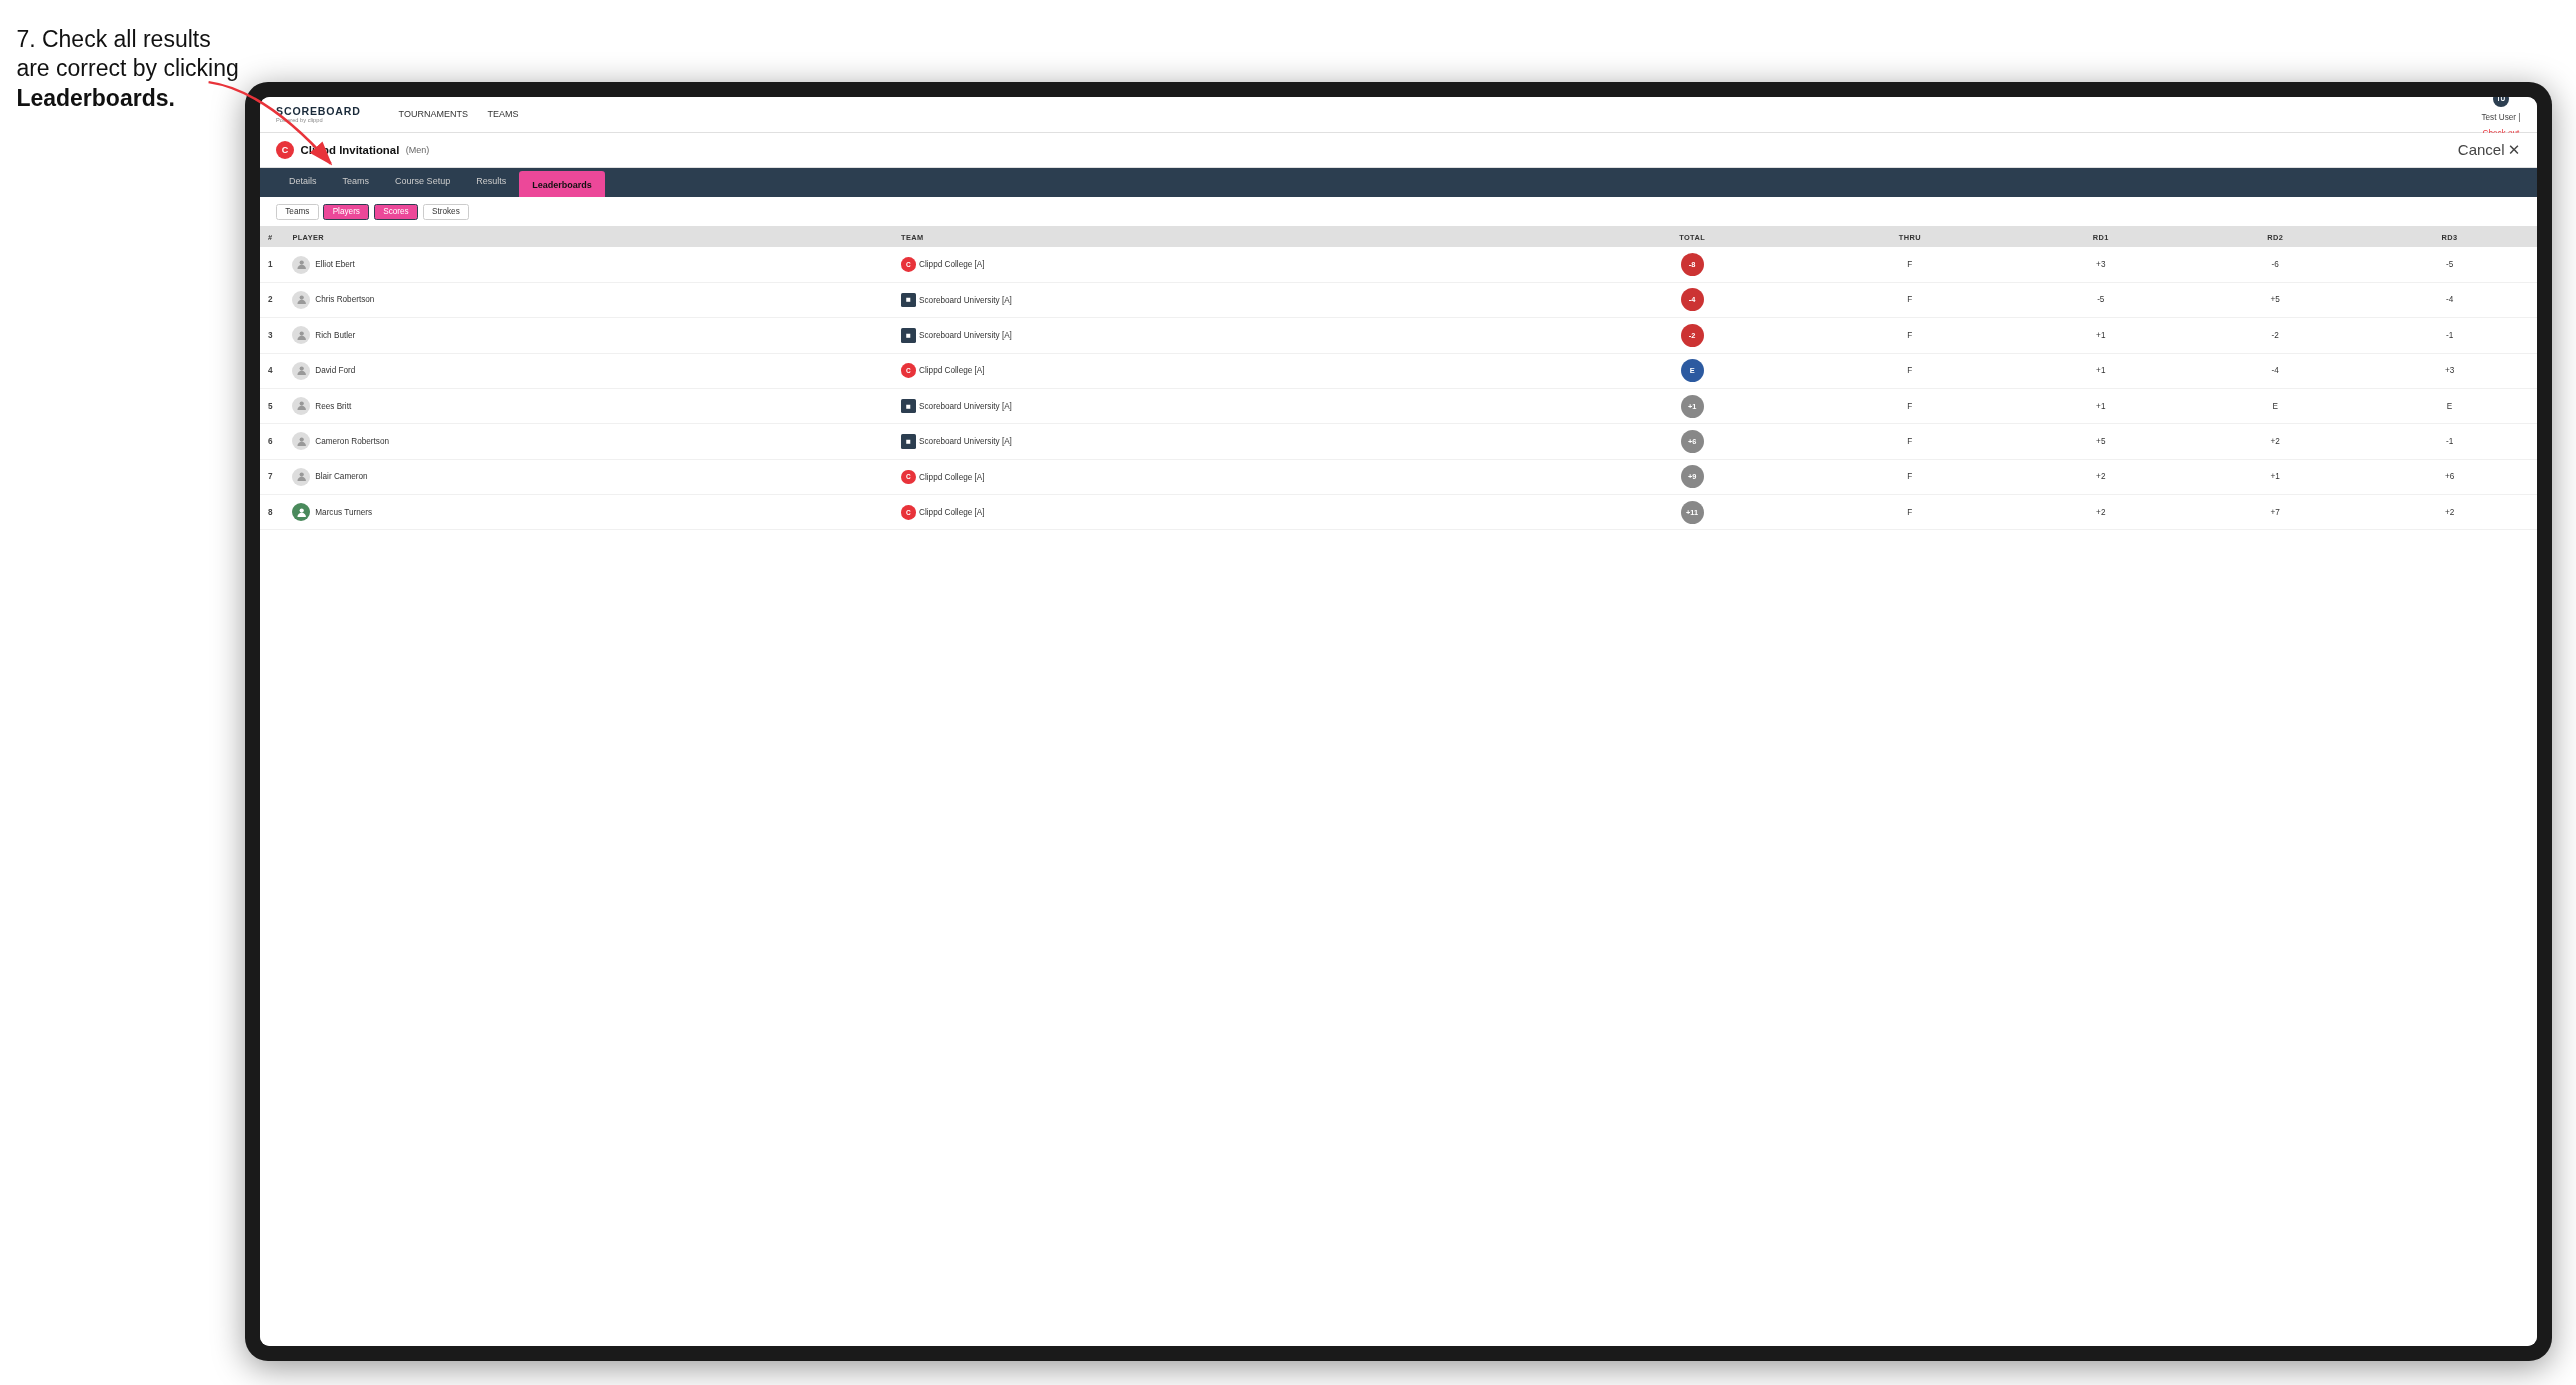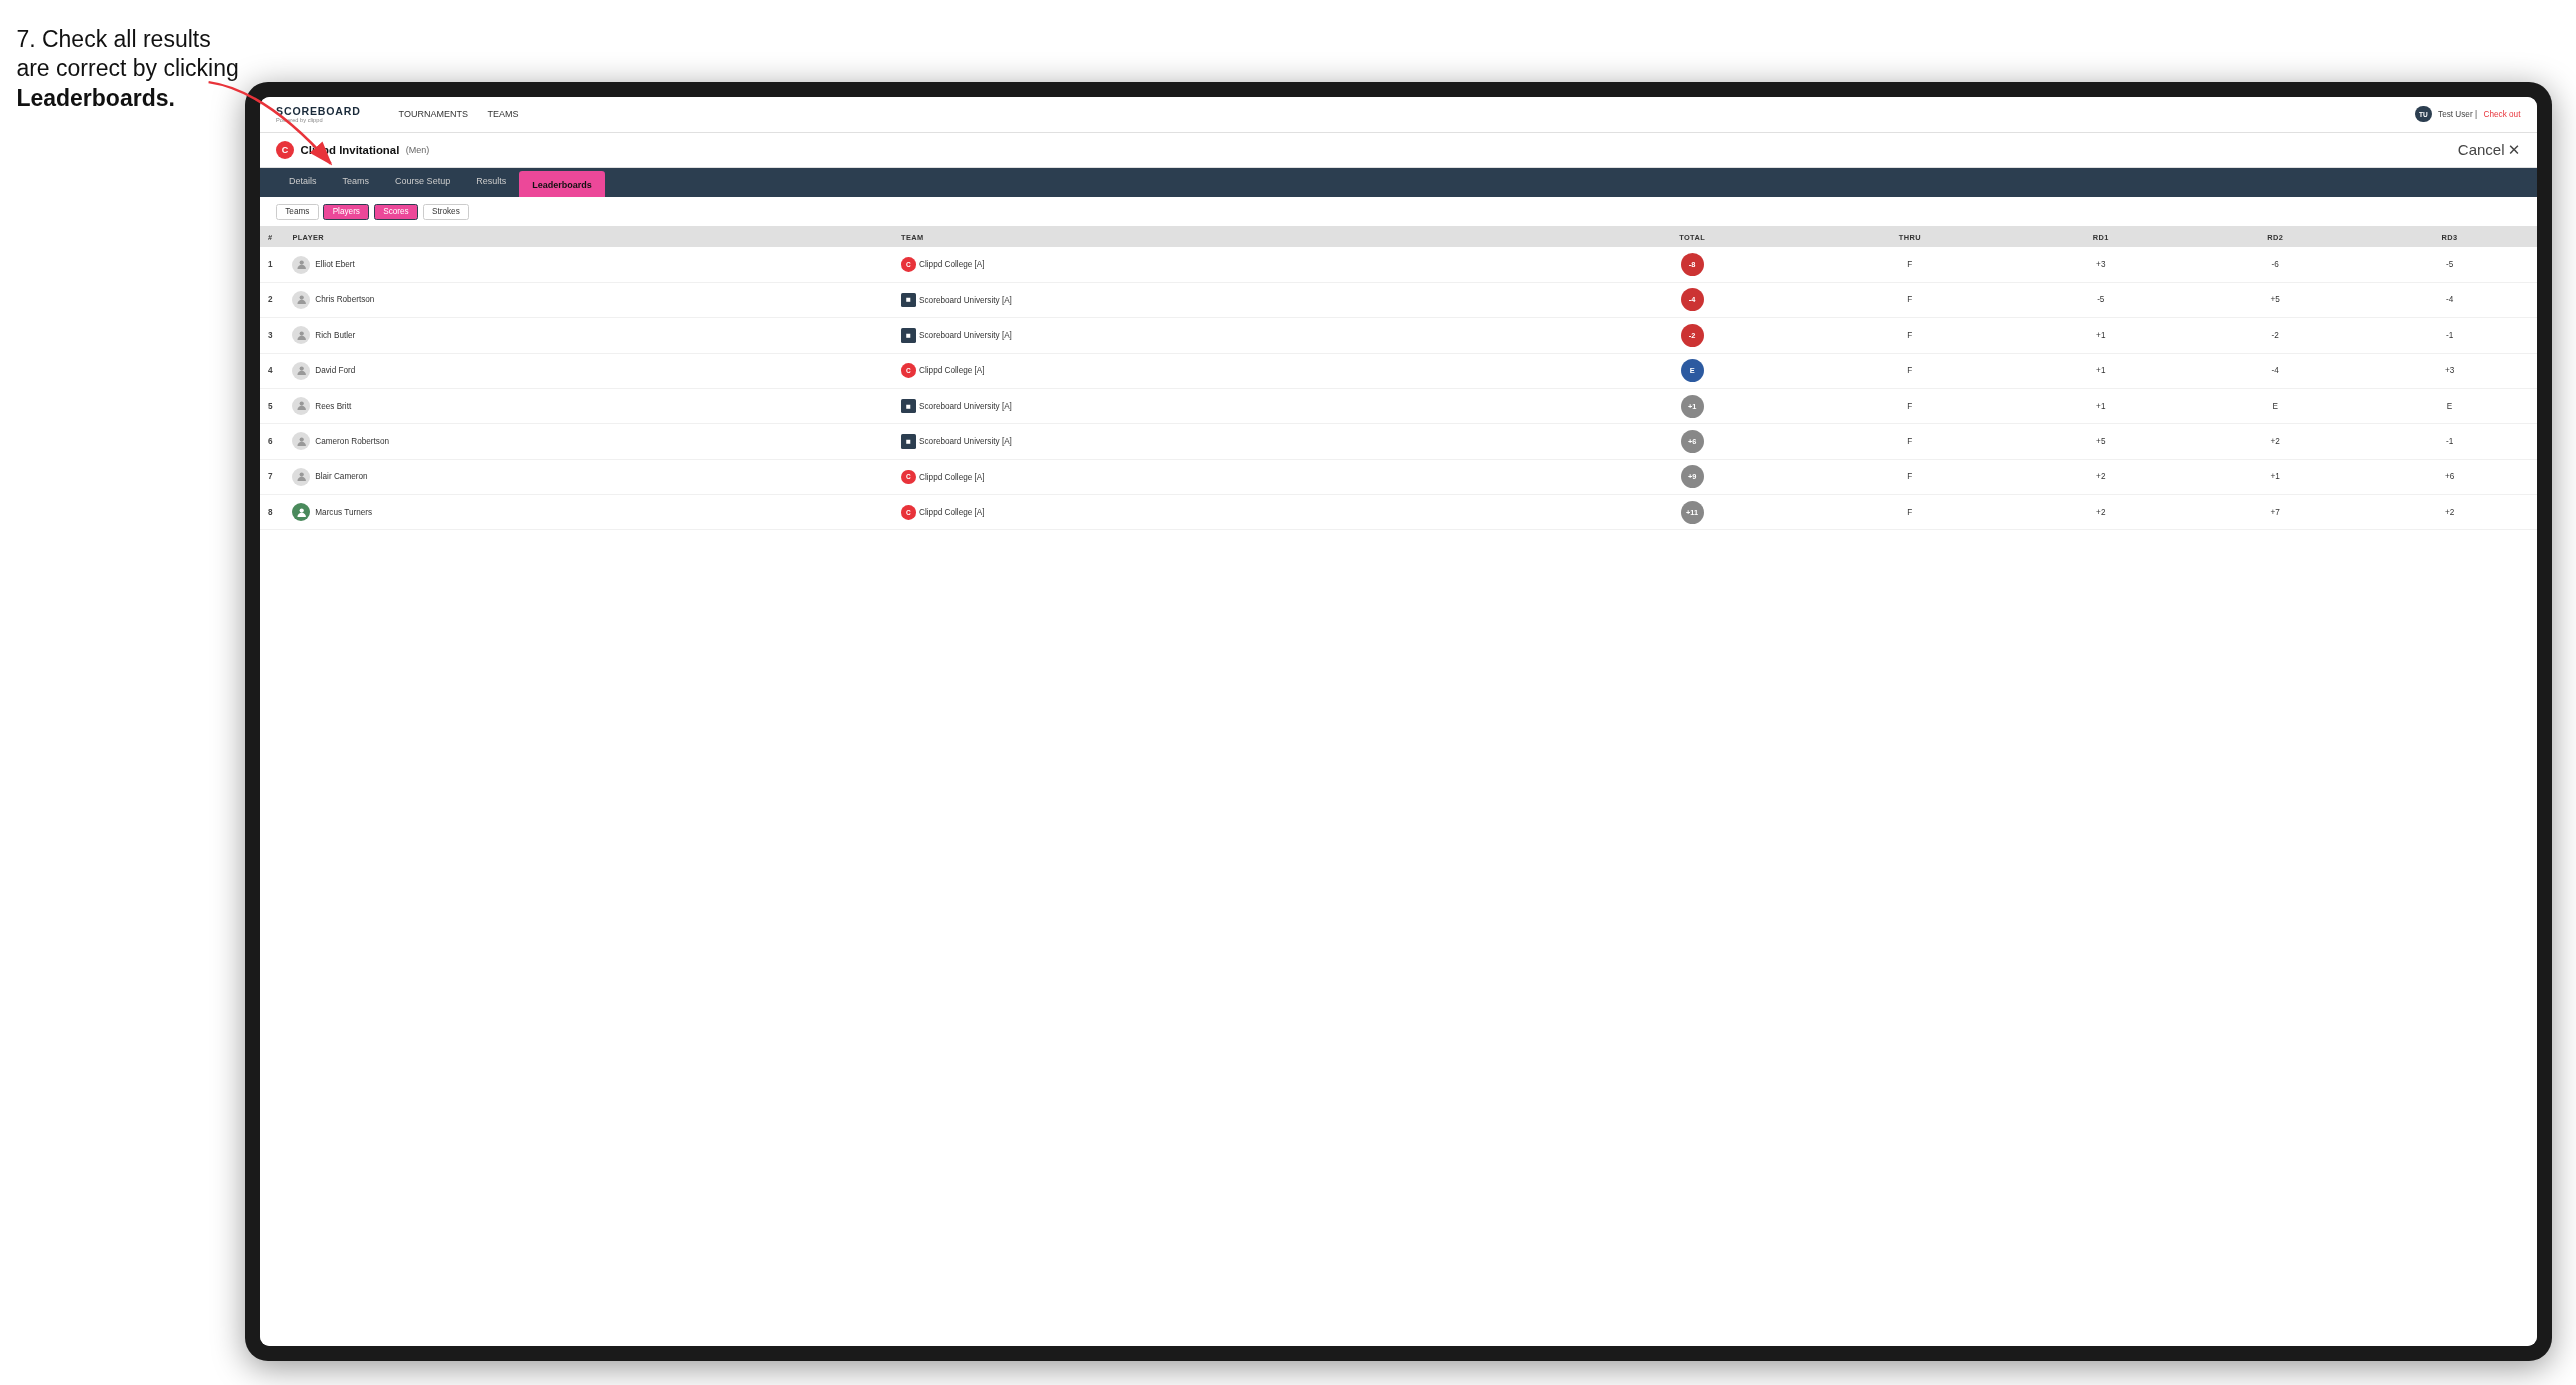--- a/index.html
+++ b/index.html
@@ -96,20 +96,21 @@
       cursor: pointer;
       padding: 3.3px 0;
       text-align: right;
     }
     .nav-right {
       display: flex;
       align-items: center;
       gap: 6.5px;
       font-size: 8.2px;
       color: #444;
+      flex-direction: column;
     }
     .user-avatar-small {
       width: 16.4px;
       height: 16.4px;
       background: #2c3e50;
       border-radius: 50%;
       display: flex;
       align-items: center;
       justify-content: center;
       color: white;

